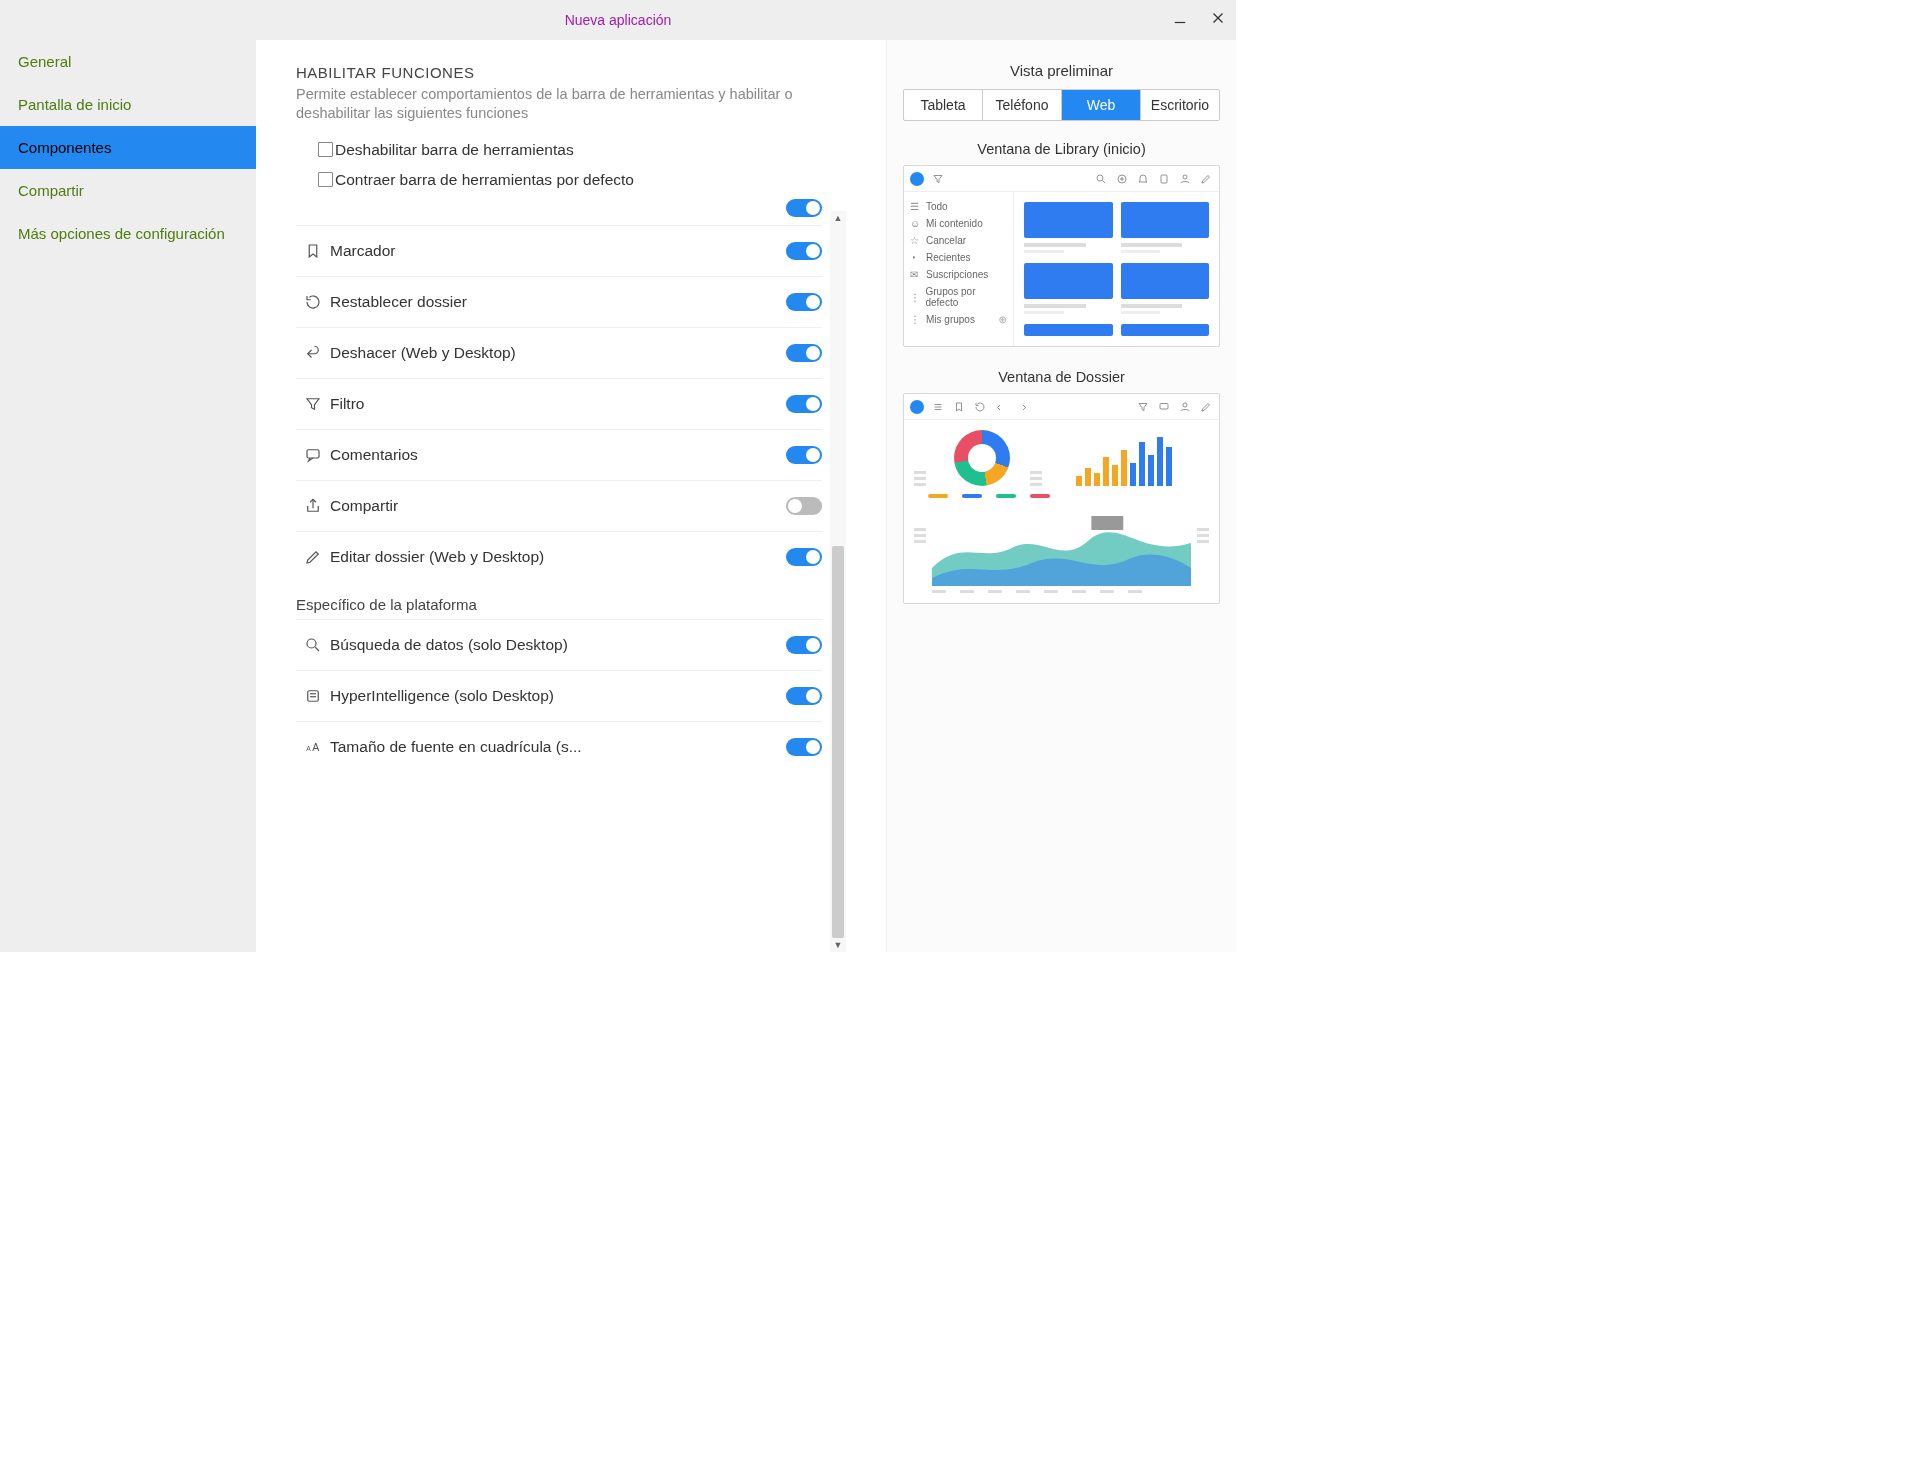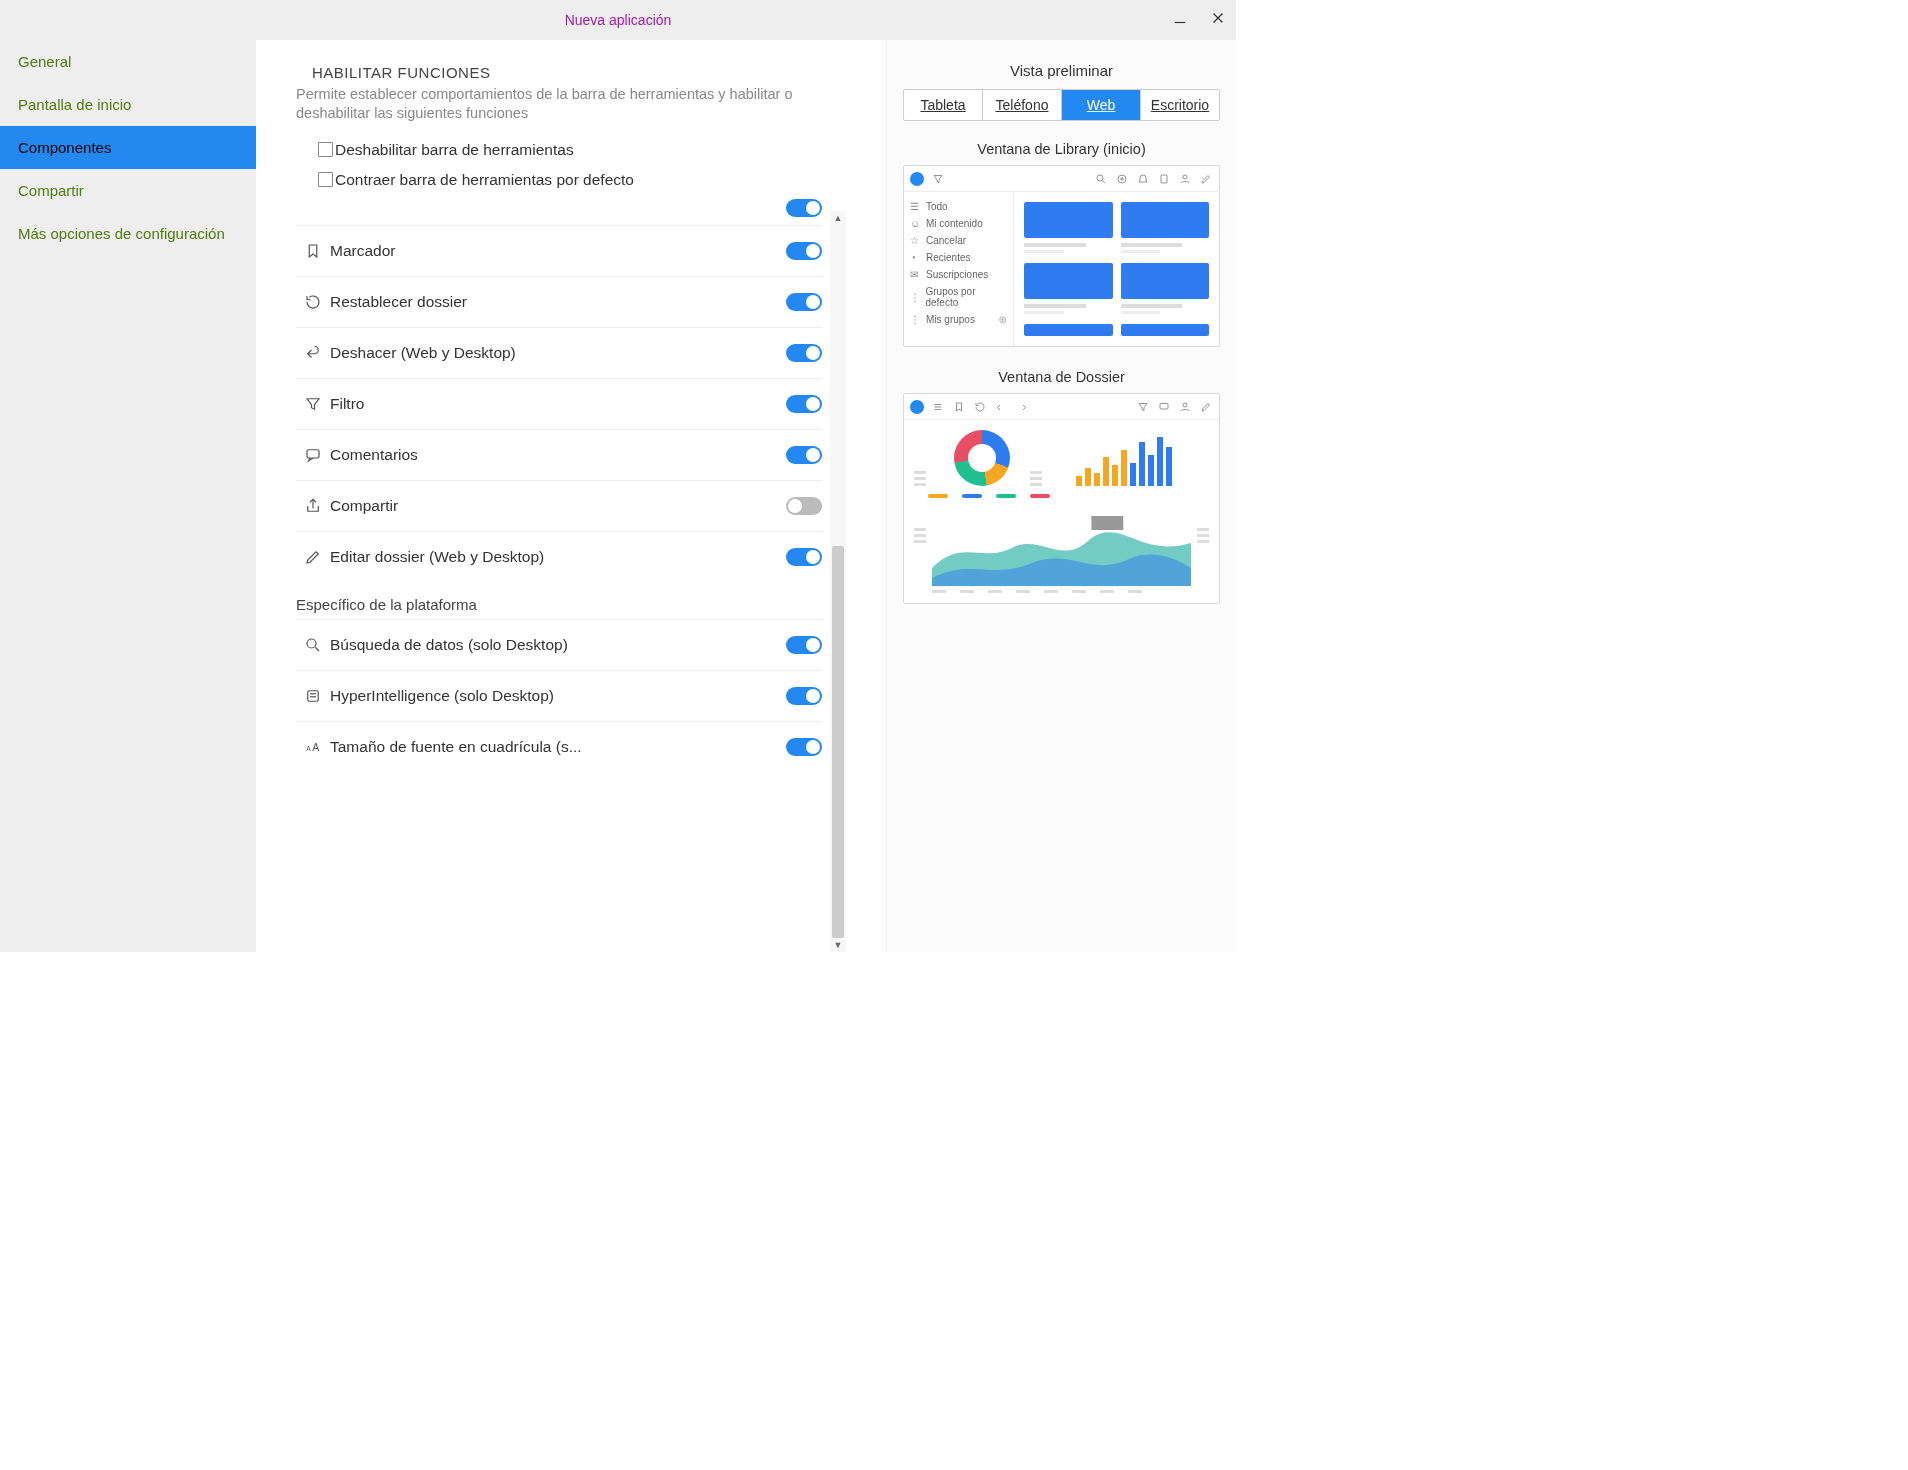--- a/index.html
+++ b/index.html
@@ -13,21 +13,21 @@
 .titlebar .win-controls span { width: 20px; height: 20px; display: inline-flex; align-items: center; justify-content: center; cursor: pointer; }
 
 .body { flex: 1; display: flex; overflow: hidden; }
 
 .sidebar { width: 256px; background: #eeeeee; display: flex; flex-direction: column; }
 .sidebar .item { padding: 13px 18px; font-size: 15px; color: #4d7c0f; cursor: pointer; }
 .sidebar .item.active { background: #2388f0; color: #000000; }
 
 .main { flex: 1; background: #fff; position: relative; display: flex; flex-direction: column; padding: 0; overflow: hidden; }
 .main-inner { padding: 24px 40px 0 40px; flex: 1; display: flex; flex-direction: column; overflow: hidden; }
-.section-title { font-size: 15px; color: #444; letter-spacing: 0.5px; margin-bottom: 4px; margin-left: 16px; }
+.section-title { font-size: 15px; color: #444; letter-spacing: 0.5px; margin-bottom: 4px; }
 .section-desc { font-size: 14.5px; color: #888; margin-bottom: 12px; line-height: 1.3; }
 
 .checkbox-row { display: flex; align-items: center; gap: 2px; padding: 6px 0 6px 22px; font-size: 15.5px; color: #333; }
 .checkbox { width: 15px; height: 15px; border: 1.5px solid #888; border-radius: 1px; display: inline-block; }
 
 .scroll-area { flex: 1; overflow: hidden; position: relative; margin-top: 4px; }
 .scroll-content { position: absolute; left: 0; right: 24px; top: 0; }
 
 .toggle-row { display: flex; align-items: center; padding: 16px 0; border-top: 1px solid #eee; }
 .toggle-row:first-child { border-top: none; }
@@ -43,21 +43,21 @@
 .subsection { font-size: 15px; color: #444; padding: 14px 0 6px 0; }
 
 .fake-scrollbar { position: absolute; right: 0; top: 12px; bottom: 0; width: 16px; background: #f7f7f7; display: flex; flex-direction: column; align-items: center; }
 .fake-scrollbar .arrow { height: 14px; font-size: 9px; color: #666; display: flex; align-items: center; justify-content: center; width: 100%; cursor: pointer; }
 .fake-scrollbar .track { flex: 1; width: 100%; position: relative; }
 .fake-scrollbar .thumb { position: absolute; top: 45%; bottom: 0; left: 2px; right: 2px; background: #ccc; border-radius: 2px; }
 
 .preview { width: 350px; background: #fbfbfb; border-left: 1px solid #f0f0f0; padding: 22px 16px; overflow: hidden; }
 .preview h3 { text-align: center; font-weight: normal; font-size: 15px; color: #333; margin-bottom: 10px; }
 .preview-tabs { display: flex; border: 1px solid #ccc; border-radius: 2px; overflow: hidden; margin-bottom: 20px; background: #fff; }
-.preview-tabs .ptab { flex: 1; text-align: center; padding: 7px 4px; font-size: 14px; color: #333; border-right: 1px solid #ccc; cursor: pointer; text-decoration: underline; }
+.preview-tabs .ptab { flex: 1; text-align: center; padding: 7px 4px; font-size: 14px; color: #333; border-right: 1px solid #ccc; cursor: pointer; }
 .preview-tabs .ptab:last-child { border-right: none; }
 .preview-tabs .ptab.active { background: #2388f0; color: #fff; }
 
 .preview-section-title { text-align: center; font-size: 14.5px; color: #333; margin-bottom: 8px; }
 
 .preview-card { border: 1px solid #d8d8d8; border-radius: 2px; background: #fff; margin-bottom: 22px; }
 
 .pc-toolbar { display: flex; align-items: center; padding: 5px 6px; border-bottom: 1px solid #eee; gap: 6px; }
 .pc-toolbar .spacer { flex: 1; }
 .pc-toolbar .ti { width: 15px; height: 15px; display: flex; align-items: center; justify-content: center; color: #666; }

